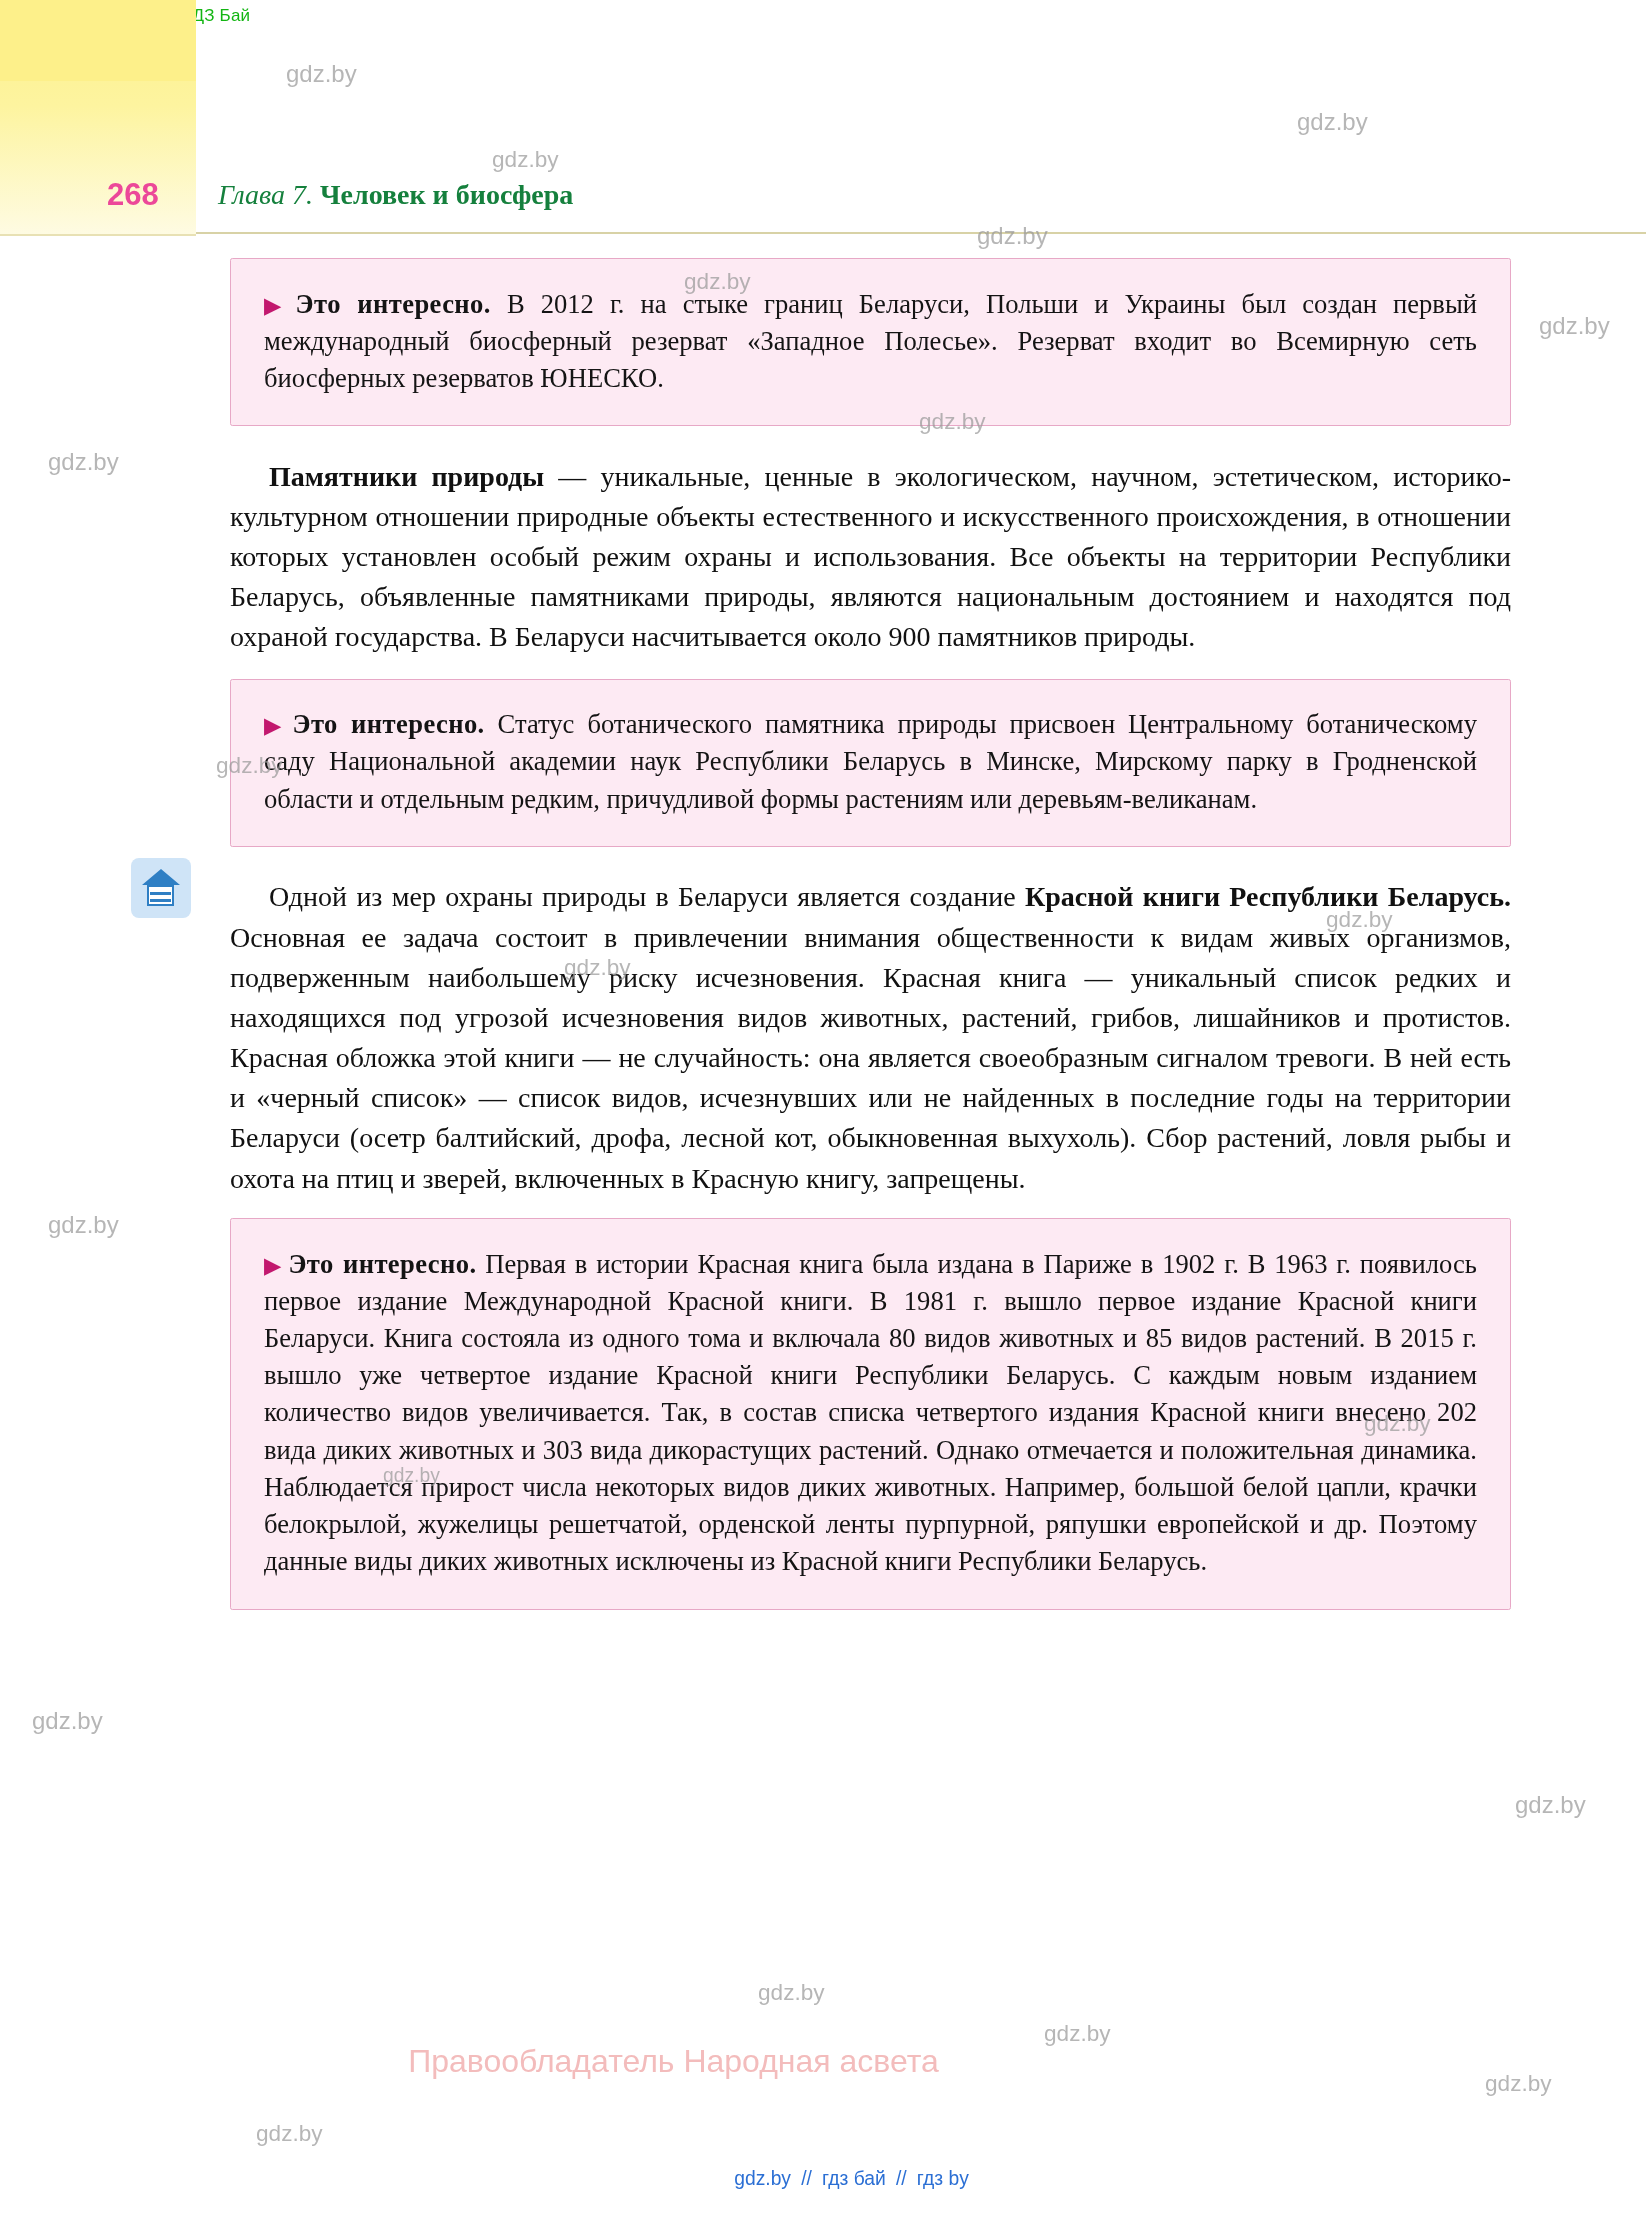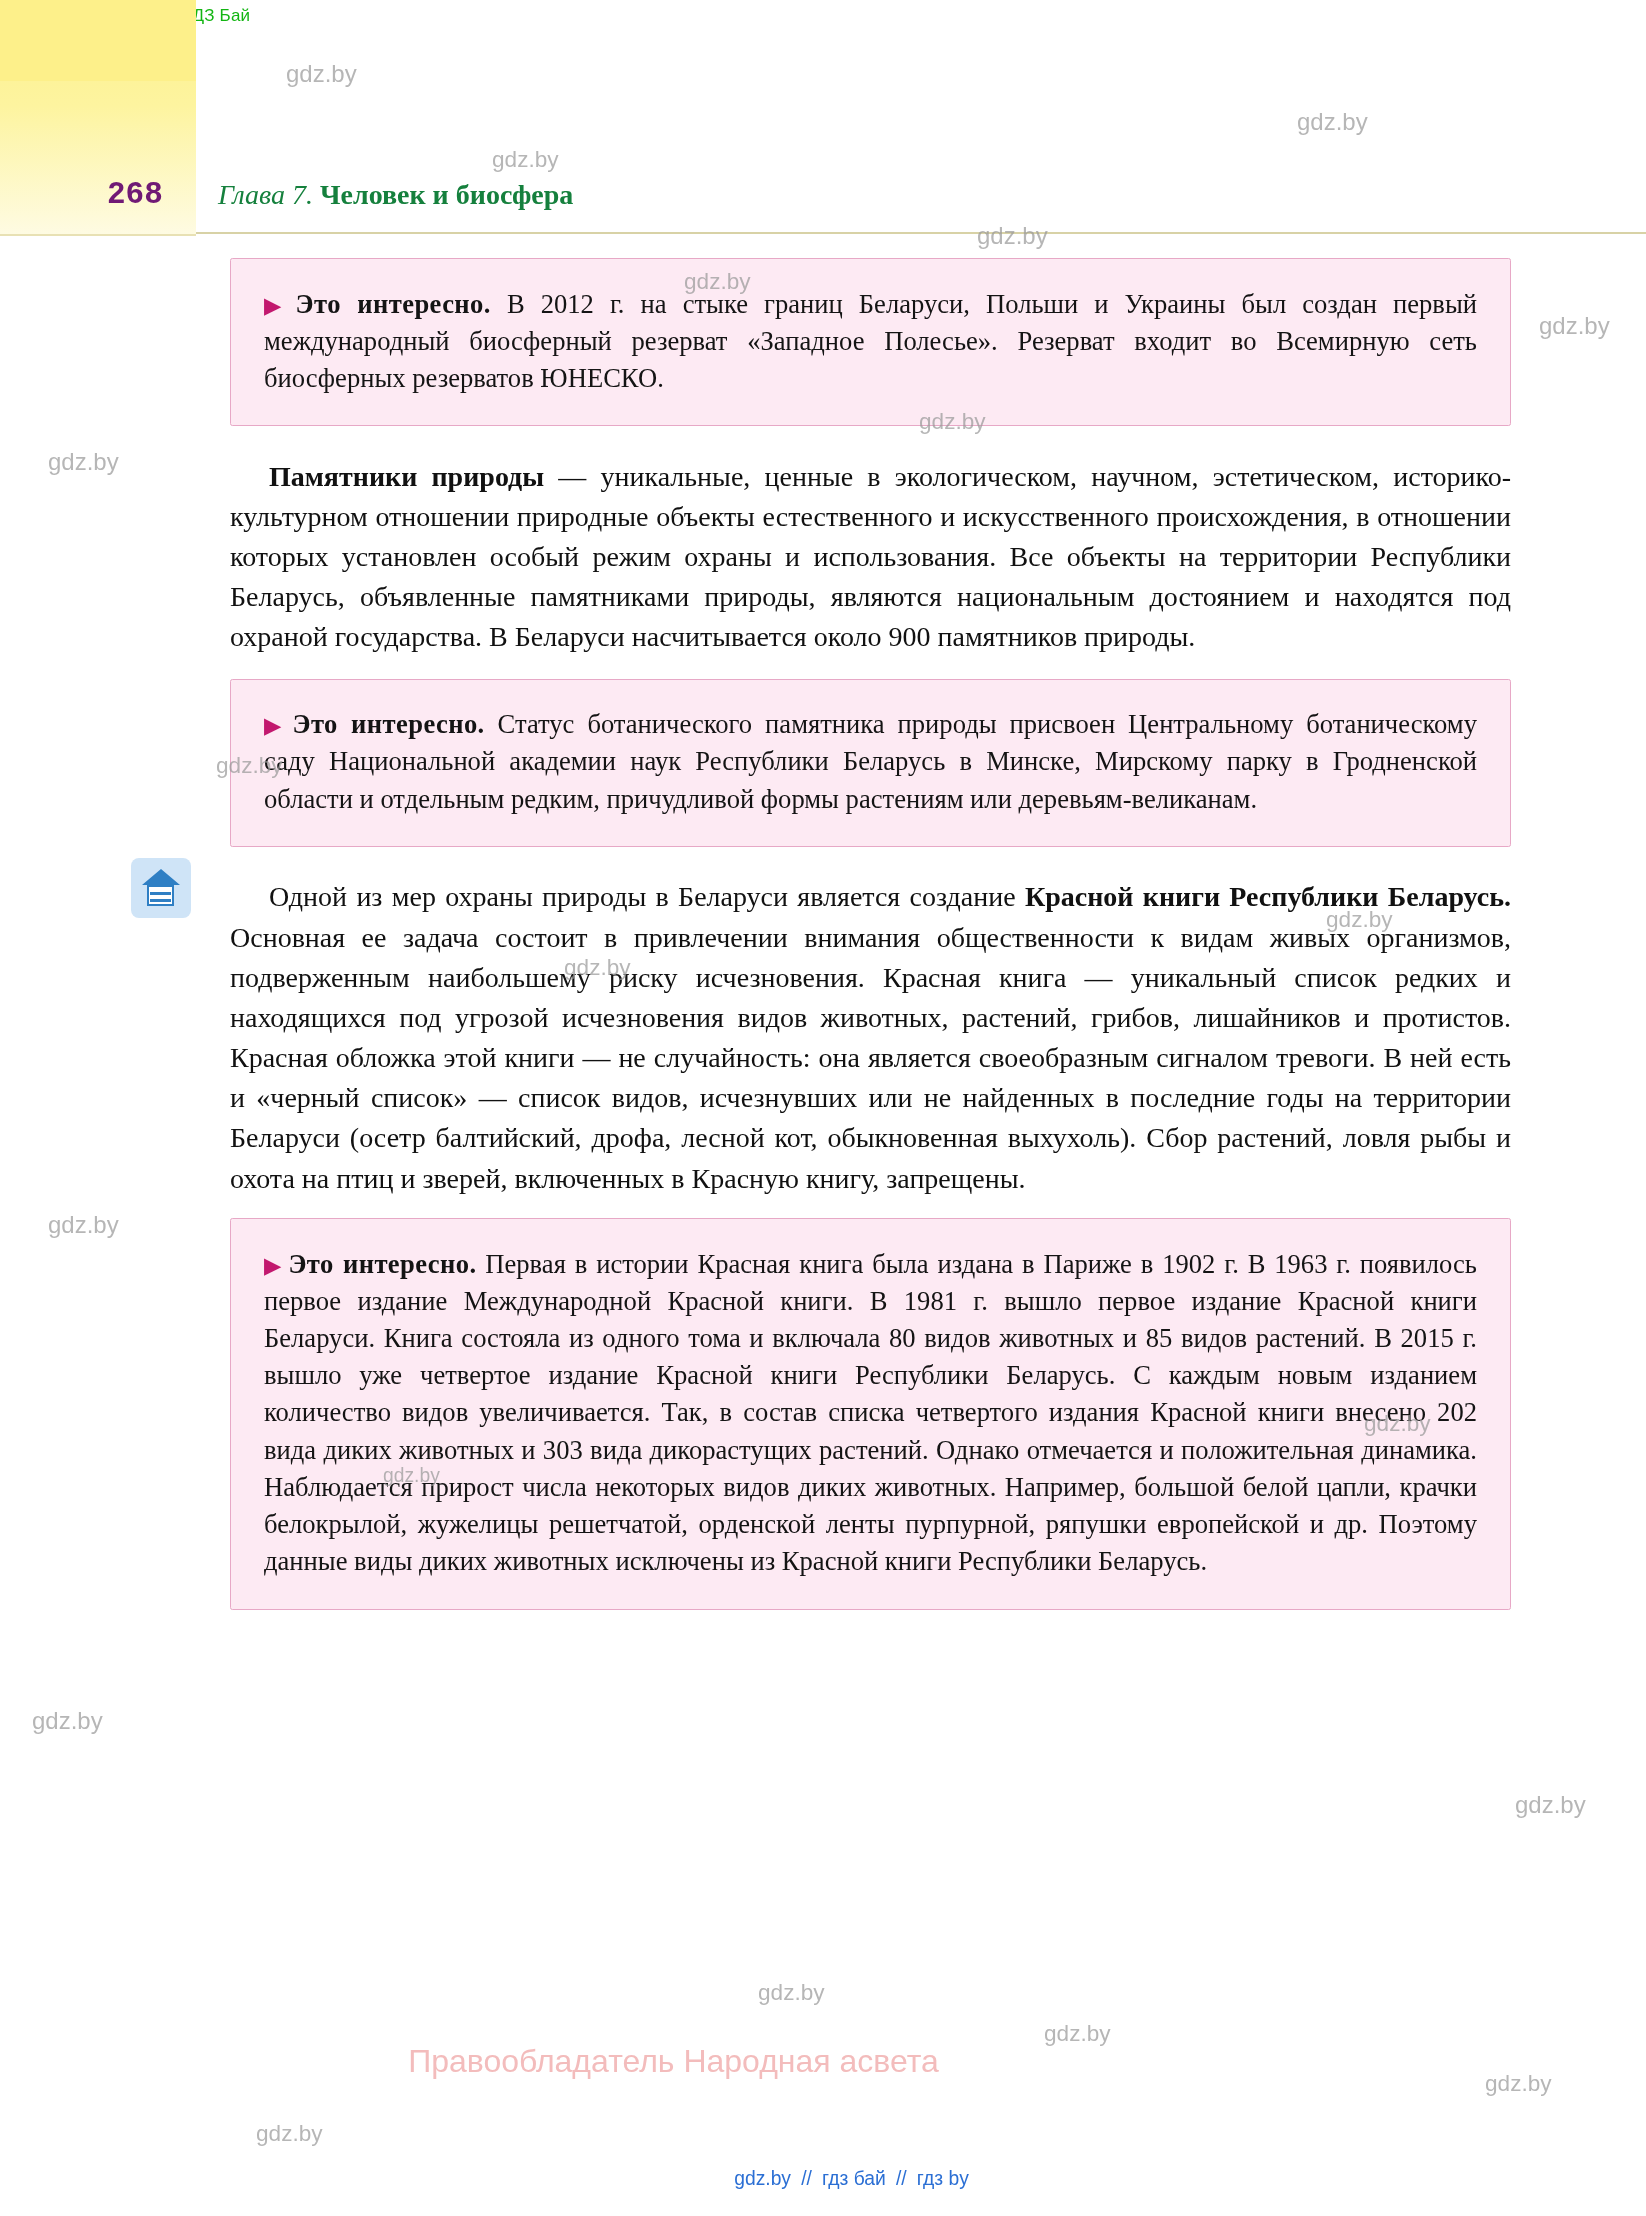--- a/index.html
+++ b/index.html
@@ -51,24 +51,24 @@
     width: 196px;
     height: 1.6px;
     background: #e8e1b4;
   }
 
   
   .page-number {
     position: absolute;
     left: 107px;
     top: 177px;
-    font-family: Liberation Mono, monospace;
+    font-family: Liberation Sans, sans-serif;
     font-weight: bold;
     font-size: 31px;
-    color: #701a75;
+    color: #ec4899;
   }
   .chapter-line {
     position: absolute;
     left: 218px;
     top: 179px;
     font-size: 28px;
     color: #15803d;
     white-space: nowrap;
   }
   .chapter-line .ch-label {

